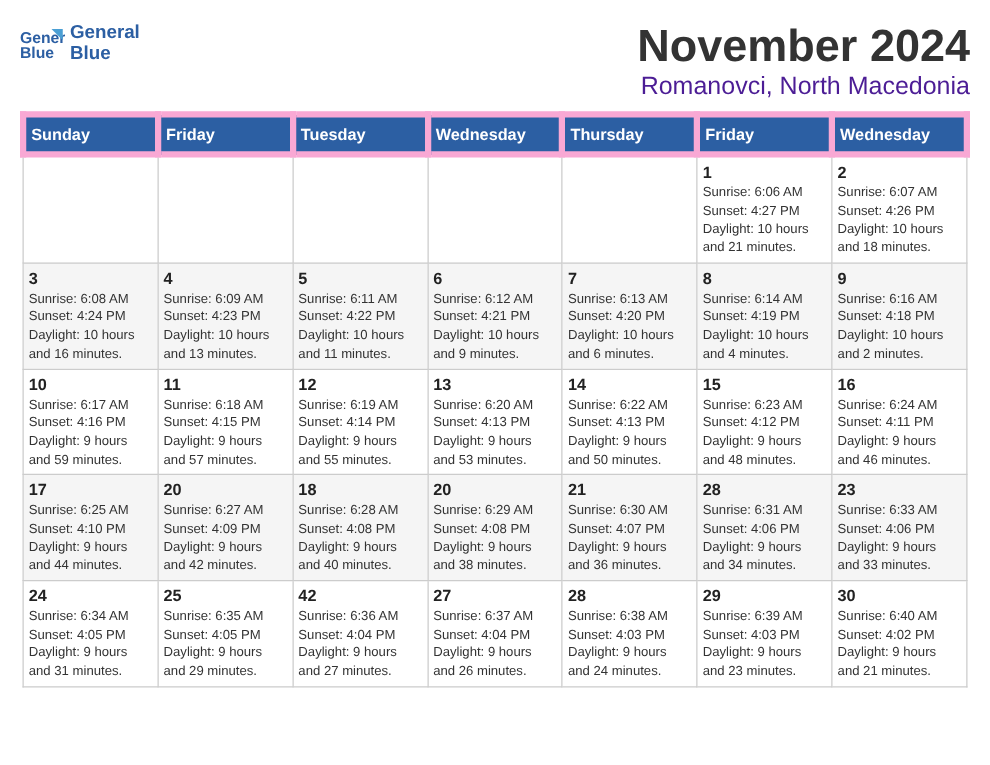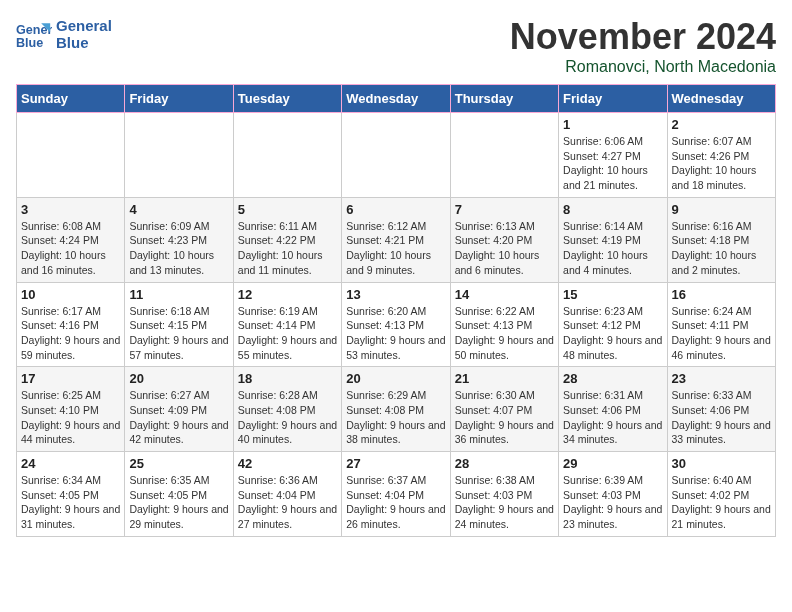--- a/index.html
+++ b/index.html
@@ -28,36 +28,36 @@
     .title-area {
       text-align: right;
     }
     .calendar-title {
       font-size: 36px;
       font-weight: bold;
       color: #333;
       margin-left: 32px;
     }
     .calendar-subtitle {
-      font-size: 16px;
-      color: #14532d;
+      font-size: 20px;
+      color: #4c1d95;
     }
     table {
       width: 100%;
       border-collapse: collapse;
       font-size: 11px;
     }
     thead tr th {
       background: #2c5fa3;
       color: #fff;
       padding: 6px 4px;
       text-align: left;
       font-size: 13px;
       font-weight: bold;
-      border: 1px solid #f9a8d4;
+      border: 5px solid #f9a8d4;
     }
     tbody tr td {
       border: 1px solid #ccc;
       vertical-align: top;
       padding: 4px 4px;
       min-height: 70px;
       height: 80px;
       width: calc(100% / 7);
       background: #fff;
     }

